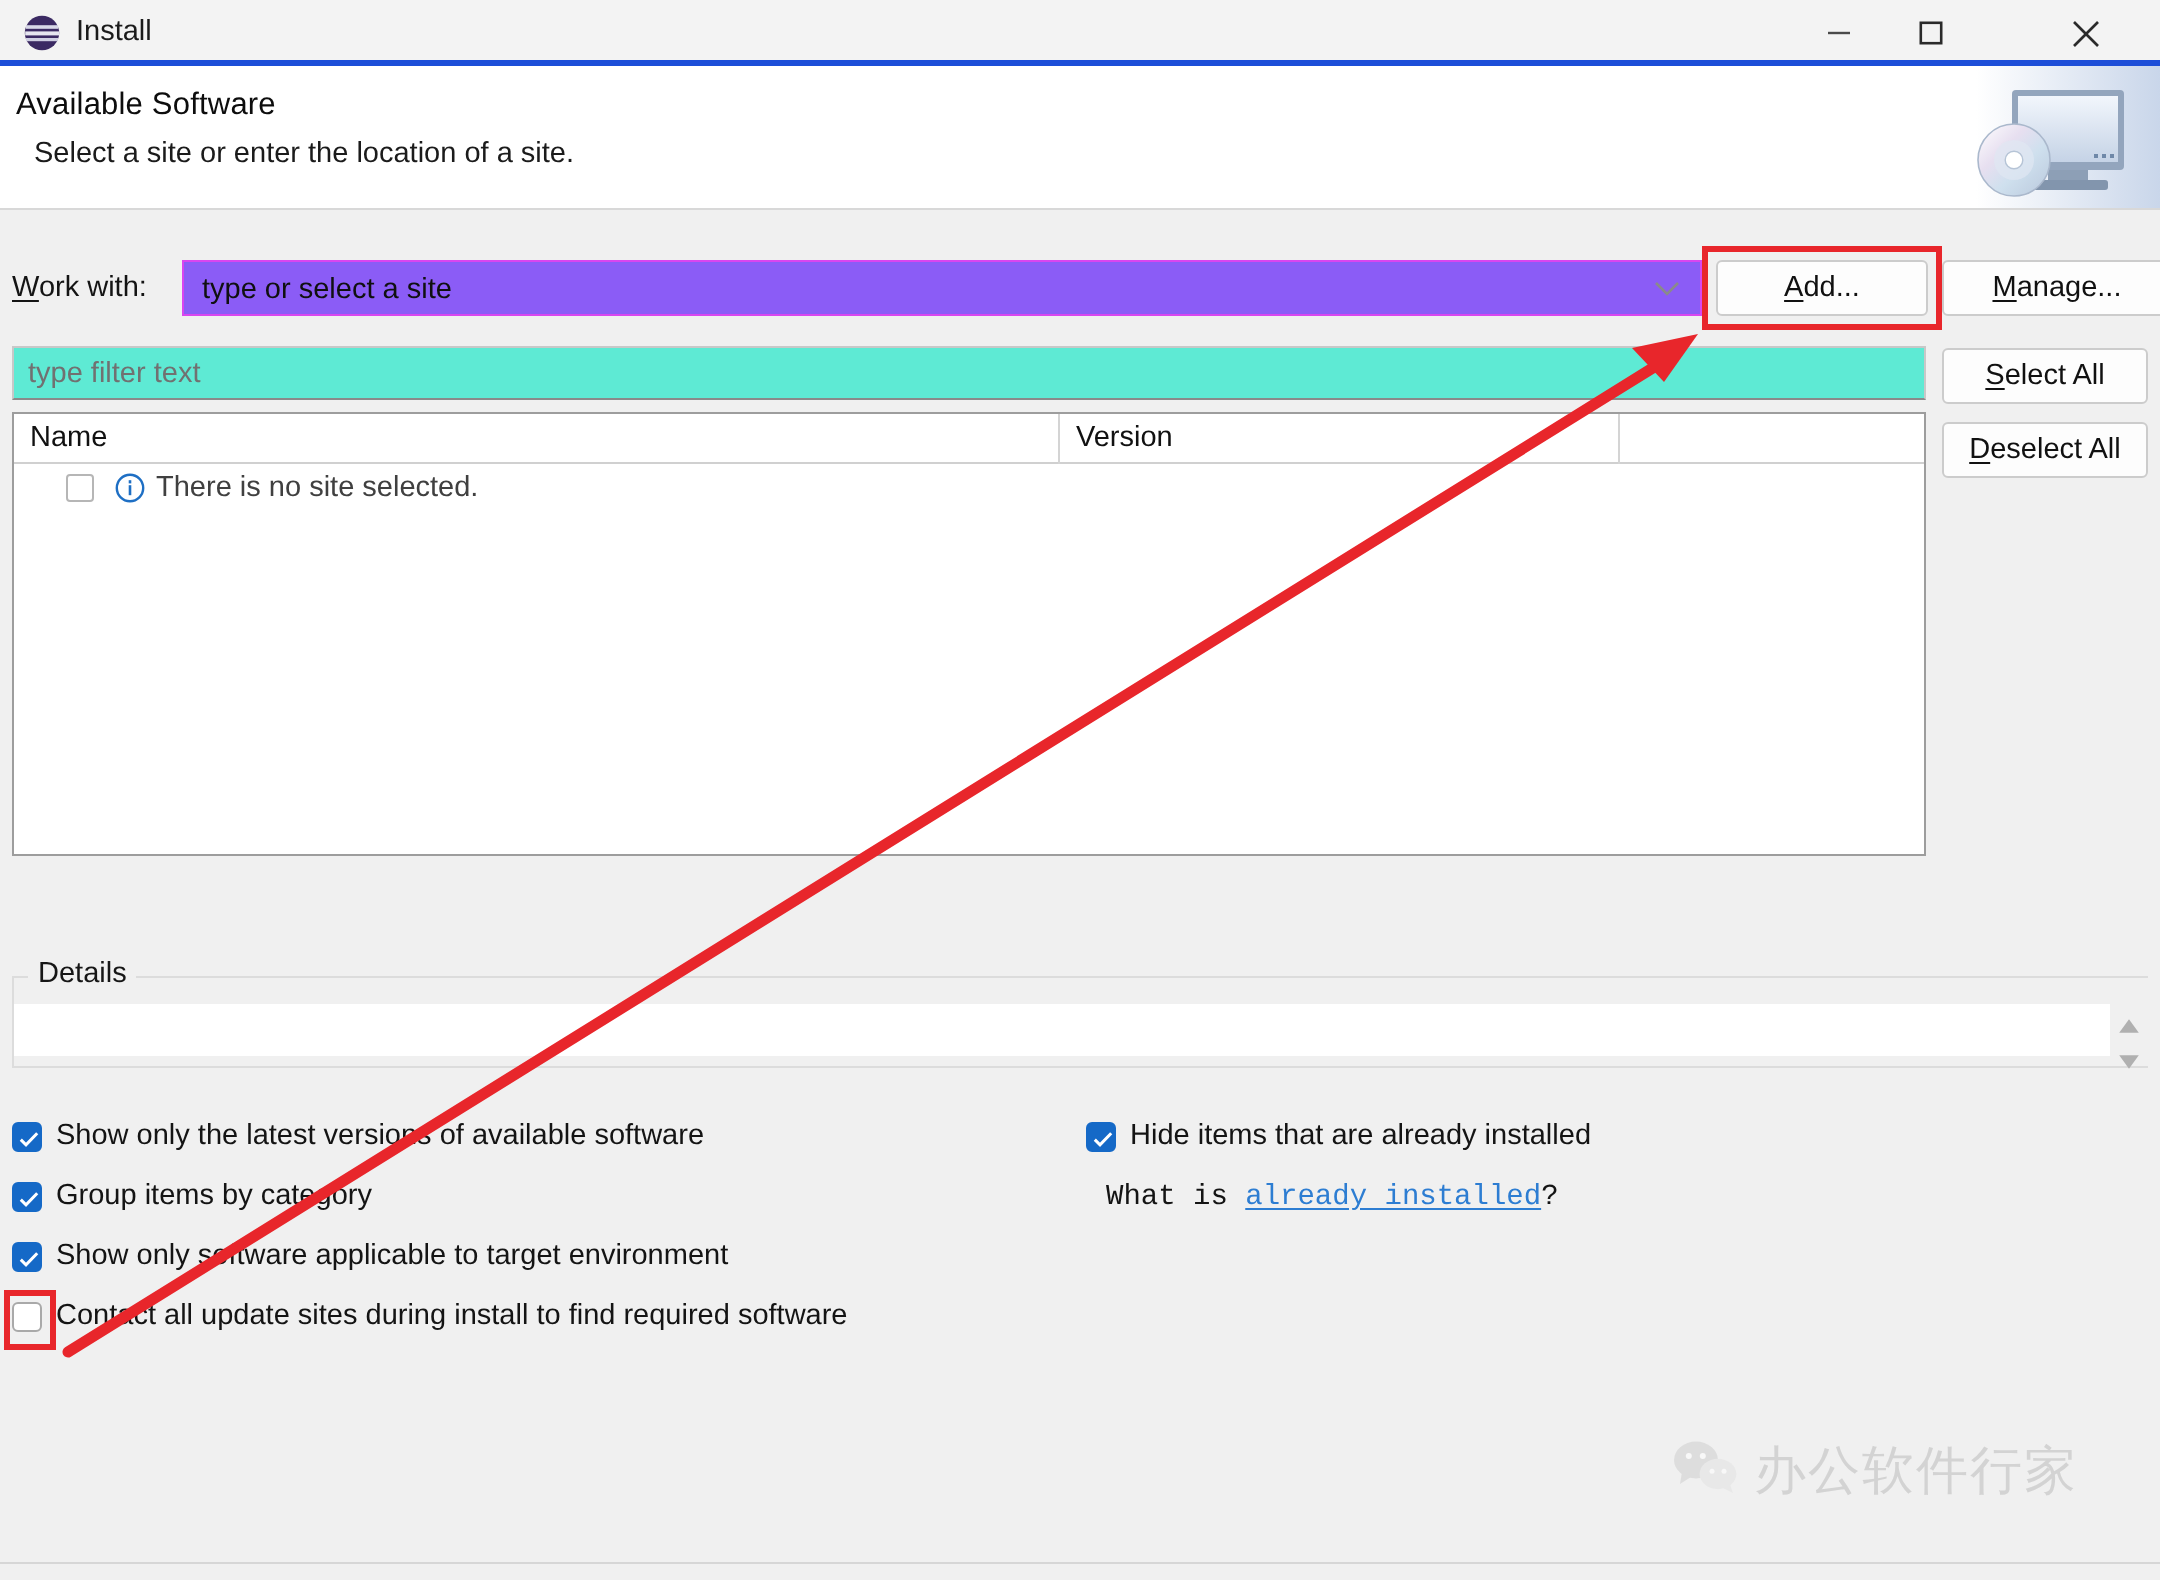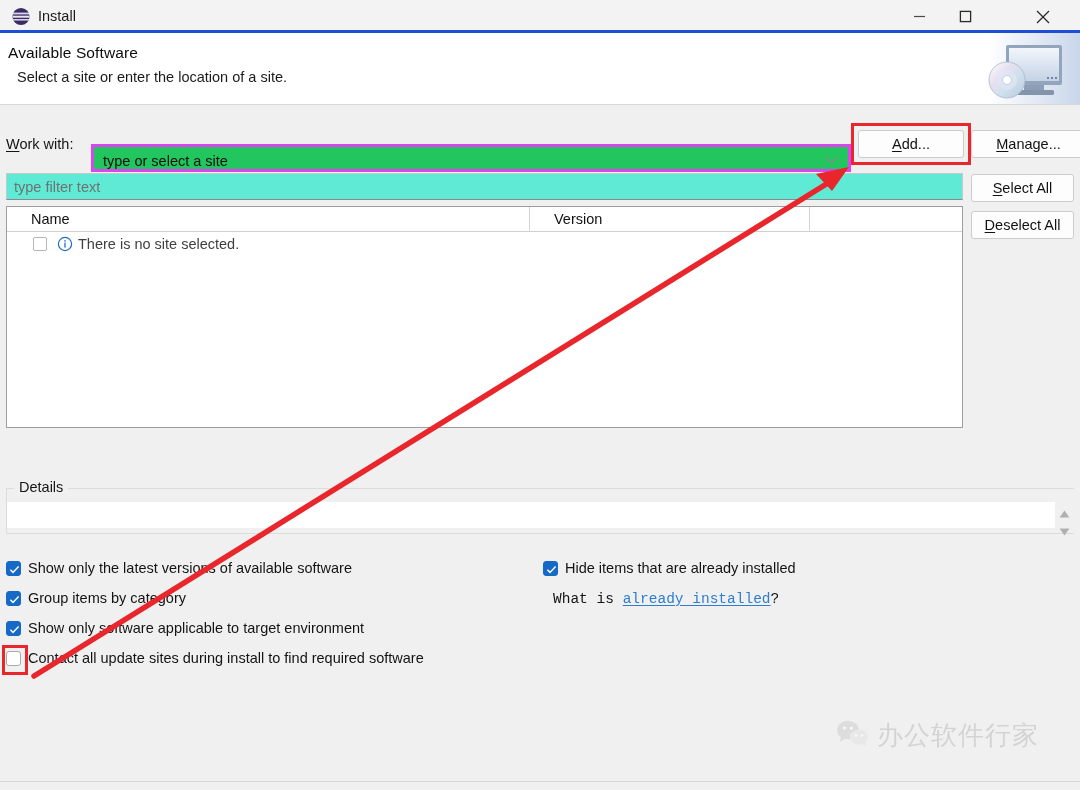--- a/index.html
+++ b/index.html
@@ -62,23 +62,23 @@
   }
 
   
   #workwith-label {
     position: absolute; left: 6px; top: 136px;
     font-size: 14.5px; color: #141414;
   }
   .mn { text-decoration: underline; text-underline-offset: 2px; }
 
   #site-combo {
-    position: absolute; left: 91px; top: 144px; width: 760px; height: 28px;
-    background: #22c55e;
-    border: 3px solid #d946ef;
+    position: absolute; left: 91px; top: 130px; width: 760px; height: 28px;
+    background: #8b5cf6;
+    border: 1px solid #d946ef;
   }
   #site-combo-text {
     position: absolute; left: 9px; top: 4px;
     font-size: 14.5px; color: #101010; line-height: 20px;
   }
   #site-combo-arrow {
     position: absolute; right: 6px; top: 0; width: 22px; height: 26px;
     display: flex; align-items: center; justify-content: center;
   }
 
@@ -101,21 +101,21 @@
     border: 1px solid #9d9d9d;
   }
   #tree-head {
     position: absolute; left: 0; top: 0; width: 100%; height: 25px;
     background: #ffffff;
     border-bottom: 1px solid #d0d0d0;
   }
   .th {
     position: absolute; top: 0; height: 25px;
     font-size: 14.5px; color: #111; line-height: 25px;
-    padding-left: 24px;
+    padding-left: 8px;
   }
   #th-name { left: 0; width: 522px; }
   #th-version { left: 522px; width: 280px; border-left: 1px solid #d4d4d4; }
   #th-sep { position: absolute; left: 802px; top: 0; width: 1px; height: 25px; background: #d4d4d4; }
 
   #tree-row {
     position: absolute; left: 0; top: 25px; width: 100%; height: 26px;
   }
   #row-checkbox {
     position: absolute; left: 26px; top: 5px; width: 14px; height: 14px;

